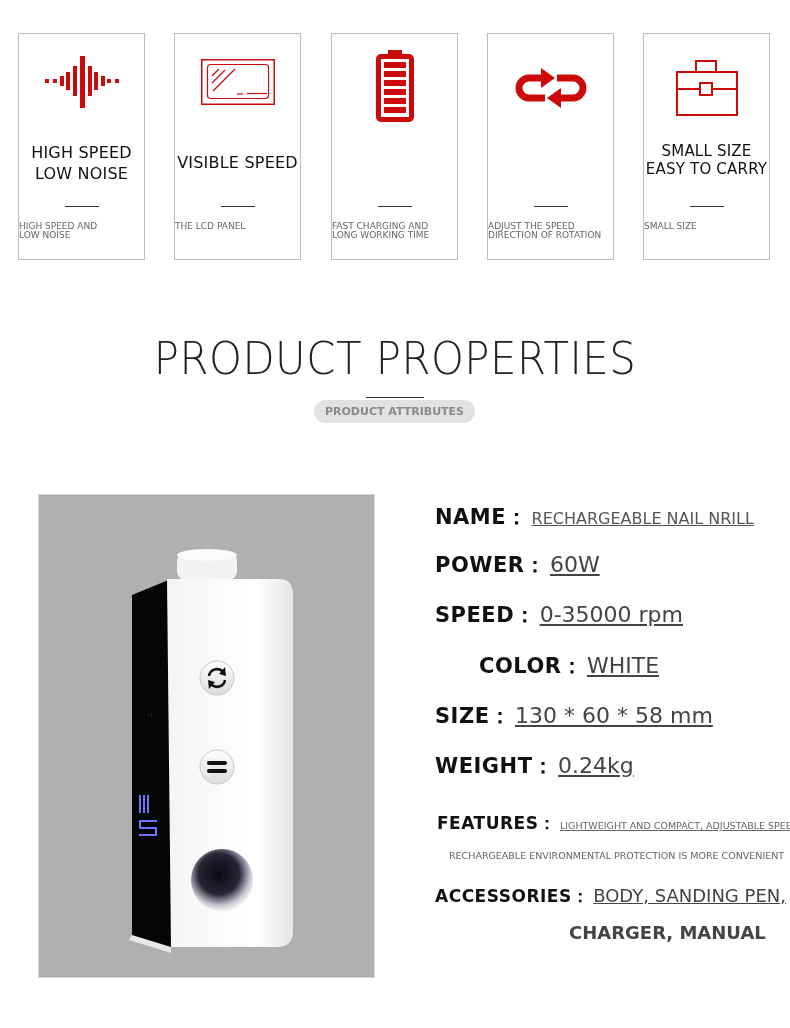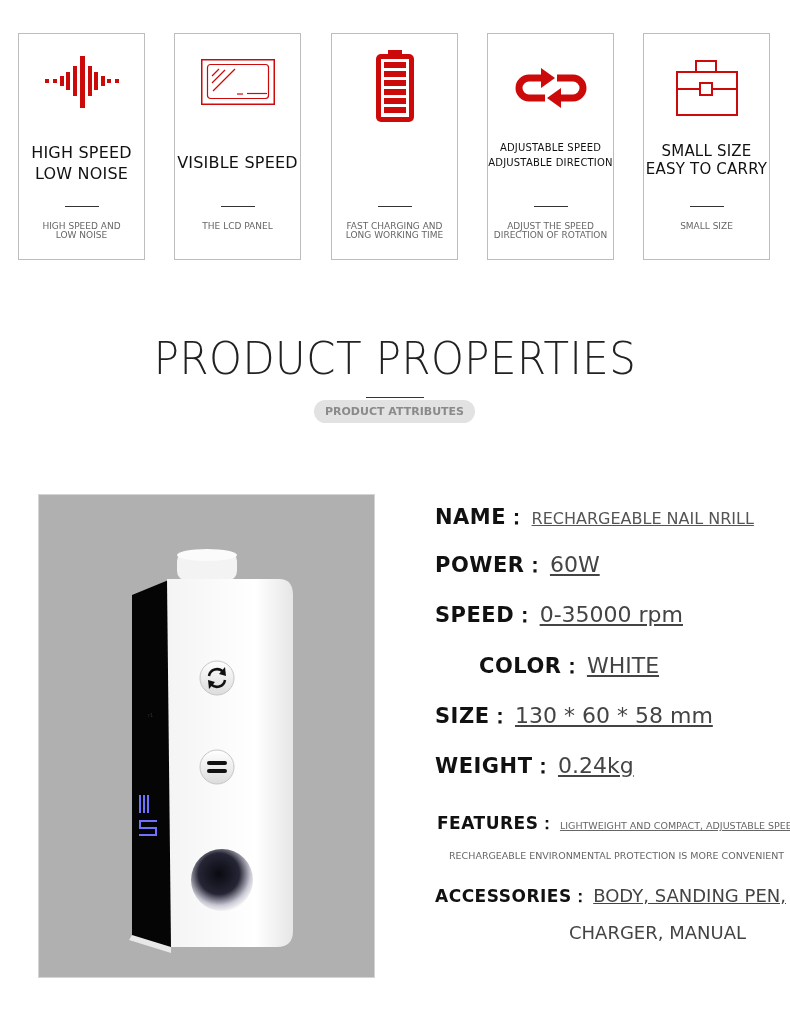--- a/index.html
+++ b/index.html
@@ -13,21 +13,21 @@
   }
   .card .icon { position: absolute; left: 0; right: 0; top: 8px; height: 80px; display: flex; align-items: center; justify-content: center; }
   .card .title {
     position: absolute; left: 0; right: 0; text-align: center;
     font-size: 16px; line-height: 21px; color: #111; letter-spacing: 0.2px; white-space: nowrap;
   }
   .card .title.small { font-size: 10px; line-height: 15px; }
   .card .title.mid { font-size: 14px; line-height: 15px; }
   .card .rule { position: absolute; top: 172px; left: 50%; width: 34px; margin-left: -17px; height: 1px; background: #333; }
   .card .sub {
-    position: absolute; left: 0; right: 0; top: 188px; text-align: center;
+    position: absolute; left: 0; right: 0; top: 188px; 
     font-size: 9px; line-height: 9px; color: #666; white-space: nowrap;
   }
 
   
   .heading {
     position: absolute; left: 0; right: 0; top: 332px; text-align: center;
     font-family: "DejaVu Sans", sans-serif; font-weight: 200; font-size: 45px; letter-spacing: 0.5px; color: #222;
     transform: scaleX(0.93);
   }
   .heading-rule { position: absolute; top: 397px; left: 366px; width: 58px; height: 1px; background: #333; }
@@ -43,21 +43,21 @@
   }
 
   
   .spec { position: absolute; left: 435px; white-space: nowrap; }
   .spec .label { font-weight: bold; font-size: 21px; color: #111; letter-spacing: 0.5px; }
   .spec .value { color: #444; font-size: 22px; margin-left: 4px; text-decoration: underline; }
   .spec .value.small { font-size: 15px; color: #555; }
   .spec .value.xs { font-size: 9.5px; color: #666; }
   .spec .label.mid { font-size: 17px; }
   .feat2 { position: absolute; left: 449px; top: 850px; font-size: 9.5px; color: #666; white-space: nowrap; }
-  .acc2 { position: absolute; left: 569px; top: 922px; font-size: 18px; color: #444; white-space: nowrap; }
+  .acc2 { position: absolute; left: 569px; top: 922px; font-size: 18px; color: #444; white-space: nowrap; font-weight: bold; }
 </style>
 </head>
 <body>
 
 <div class="card" style="left:18px;">
   <div class="icon">
     <svg width="74" height="52" viewBox="0 0 74 52">
       <g fill="#cc0a0a">
         <rect x="0" y="23" width="4" height="4"></rect>
         <rect x="8" y="23" width="4" height="4"></rect>
@@ -129,24 +129,20 @@
 </div>
 
 <div class="card" style="left:487px;">
   <div class="icon" style="top:14px;">
     <svg width="72" height="44" viewBox="0 0 72 44">
       <path d="M30 12 H14 A10 10 0 0 0 14 32 H30" fill="none" stroke="#cc0a0a" stroke-width="7"></path>
       <polygon points="26,2 40,12 26,22" fill="#cc0a0a"></polygon>
       <path d="M42 12 H58 A10 10 0 0 1 58 32 H42" fill="none" stroke="#cc0a0a" stroke-width="7"></path>
       <polygon points="46,22 32,32 46,42" fill="#cc0a0a"></polygon>
     </svg>
-  </div>
-  <div class="title small" style="top:106px;">
-    <div>ADJUSTABLE SPEED</div>
-    <div>ADJUSTABLE DIRECTION</div>
   </div>
   <div class="rule"></div>
   <div class="sub">
     <div>ADJUST THE SPEED</div>
     <div>DIRECTION OF ROTATION</div>
   </div>
 </div>
 
 <div class="card" style="left:643px;">
   <div class="icon" style="top:14px;">

